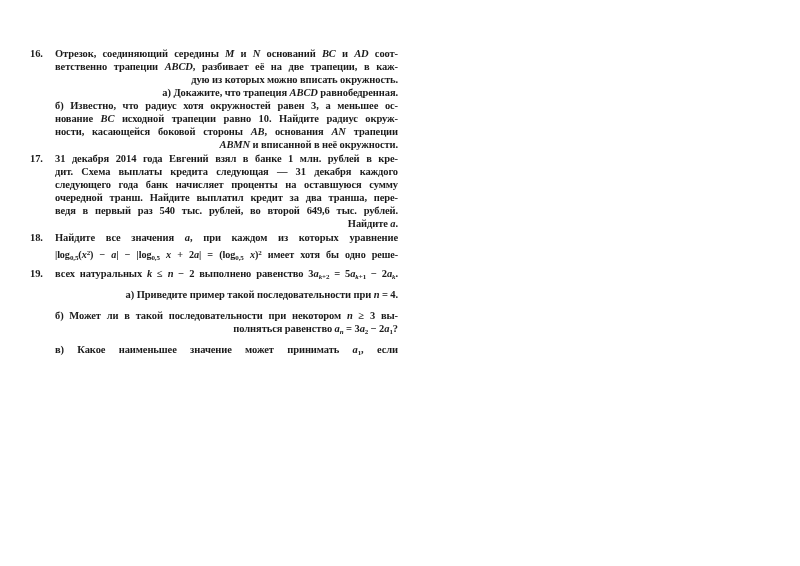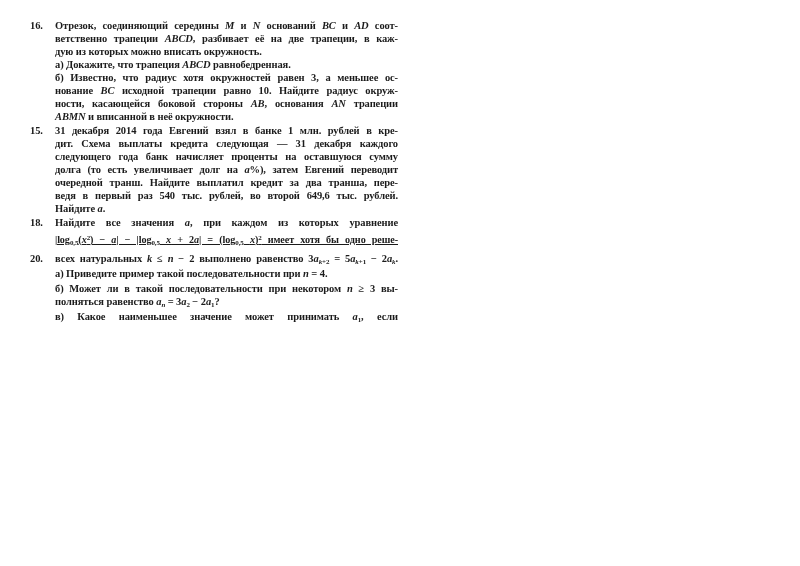--- a/index.html
+++ b/index.html
@@ -20,50 +20,50 @@
     top: 19px;
     width: 368px;
     color: #1b1b1b;
     font-weight: bold;
     font-size: 10.5px;
     letter-spacing: -0.1px;
   }
   .problem {
     display: flex;
     align-items: flex-start;
+    margin-top: 28px;
   }
   .problem + .problem {
     margin-top: 1px;
   }
   .num {
     flex: 0 0 25px;
     width: 25px;
     line-height: 13px;
     text-align: left;
   }
   .pbody {
     flex: 1 1 auto;
     min-width: 0;
   }
   .line {
     line-height: 13px;
-    text-align: left;
+    text-align: right;
   }
   .line.fill {
     text-align: justify;
     text-align-last: justify;
   }
   .line.eq {
     line-height: 19px;
     padding: 1px 0 2px 0;
     font-size: 10.2px;
-    text-decoration: underline;
   }
   .line.sp {
-    margin-top: 2px;
+    margin-top: 8px;
   }
   .pbody i, .num i {
     font-style: italic;
   }
   .pbody sub, .pbody sup {
     font-size: 7px;
     line-height: 0;
   }
   .pbody sub { vertical-align: -2px; }
   .pbody sup { vertical-align: 3px; }
@@ -80,40 +80,39 @@
           <div class="line fill">ветственно трапеции <i>ABCD</i>, разбивает её на две трапеции, в каж-</div>
           <div class="line">дую из которых можно вписать окружность.</div>
           <div class="line">а) Докажите, что трапеция <i>ABCD</i> равнобедренная.</div>
           <div class="line fill">б) Известно, что радиус хотя окружностей равен 3, а меньшее ос-</div>
           <div class="line fill">нование <i>BC</i> исходной трапеции равно 10. Найдите радиус окруж-</div>
           <div class="line fill">ности, касающейся боковой стороны <i>AB</i>, основания <i>AN</i> трапеции</div>
           <div class="line"><i>ABMN</i> и вписанной в неё окружности.</div>
         </div>
       </div>
       <div class="problem">
-        <div class="num">15.</div>
+        <div class="num">17.</div>
         <div class="pbody">
           <div class="line fill">31 декабря 2014 года Евгений взял в банке 1 млн. рублей в кре-</div>
           <div class="line fill">дит. Схема выплаты кредита следующая — 31 декабря каждого</div>
           <div class="line fill">следующего года банк начисляет проценты на оставшуюся сумму</div>
-          <div class="line fill">долга (то есть увеличивает долг на <i>a</i>%), затем Евгений переводит</div>
           <div class="line fill">очередной транш. Найдите выплатил кредит за два транша, пере-</div>
           <div class="line fill">ведя в первый раз 540 тыс. рублей, во второй 649,6 тыс. рублей.</div>
           <div class="line">Найдите <i>a</i>.</div>
         </div>
       </div>
       <div class="problem">
         <div class="num">18.</div>
         <div class="pbody">
           <div class="line fill">Найдите все значения <i>a</i>, при каждом из которых уравнение</div>
           <div class="line fill eq">|log<sub>0,5</sub>(<i>x</i><sup>2</sup>) − <i>a</i>| − |log<sub>0,5</sub> <i>x</i> + 2<i>a</i>| = (log<sub>0,5</sub> <i>x</i>)<sup>2</sup> имеет хотя бы одно реше-</div>
         </div>
       </div>
       <div class="problem">
-        <div class="num">20.</div>
+        <div class="num">19.</div>
         <div class="pbody">
           <div class="line fill">всех натуральных <i>k</i> ≤ <i>n</i> − 2 выполнено равенство 3<i>a</i><sub><i>k</i>+2</sub> = 5<i>a</i><sub><i>k</i>+1</sub> − 2<i>a</i><sub><i>k</i></sub>.</div>
           <div class="line sp">а) Приведите пример такой последовательности при <i>n</i> = 4.</div>
           <div class="line fill sp">б) Может ли в такой последовательности при некотором <i>n</i> ≥ 3 вы-</div>
           <div class="line">полняться равенство <i>a</i><sub><i>n</i></sub> = 3<i>a</i><sub>2</sub> − 2<i>a</i><sub>1</sub>?</div>
           <div class="line fill sp">в) Какое наименьшее значение может принимать <i>a</i><sub>1</sub>, если</div>
         </div>
       </div>
     </div>
 </div>

